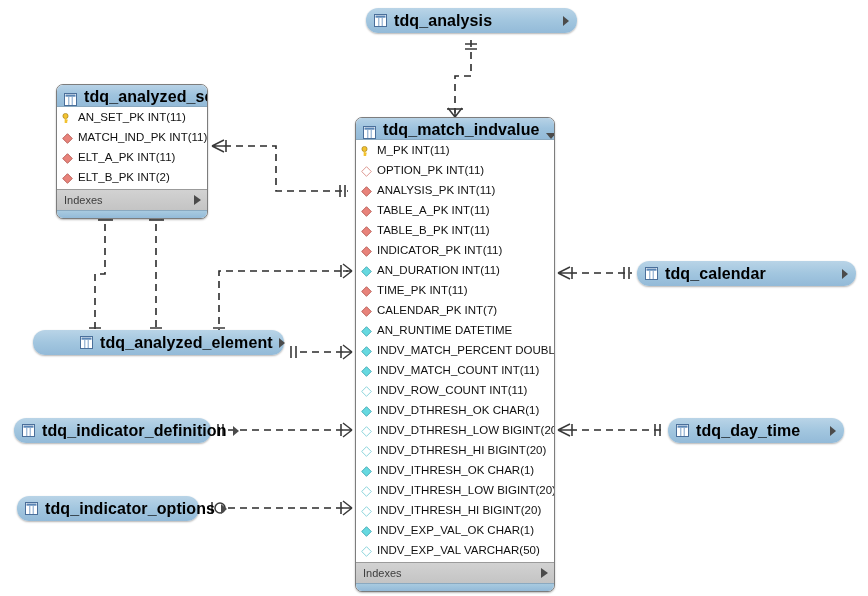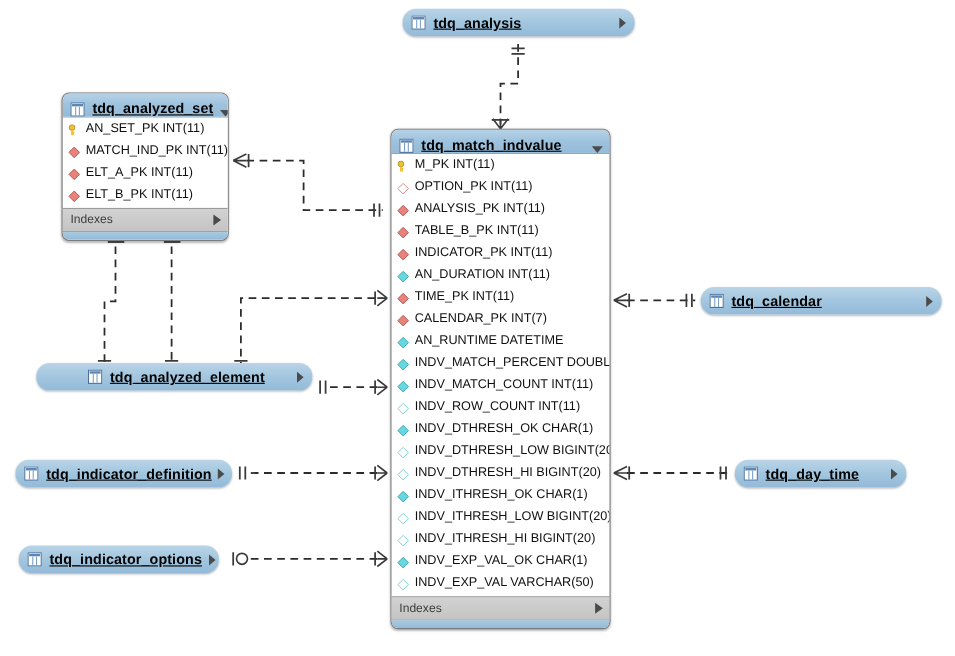--- a/index.html
+++ b/index.html
@@ -69,27 +69,26 @@
     display: flex;
     align-items: center;
     height: 25px;
     padding: 0 8px 0 8px;
     border-radius: 12px;
     background: linear-gradient(to bottom, #b9d4e7 0%, #a2c6df 50%, #93bad8 100%);
     box-shadow: 0 1px 2px rgba(0,0,0,0.30);
     box-sizing: border-box;
   }
   .tbl-title {
-    font-size: 13px;
+    font-size: 16px;
     font-weight: bold;
     color: #000000;
     white-space: nowrap;
     flex: 1 1 auto;
     letter-spacing: 0.1px;
-    text-decoration: underline;
   }
   .grid-icon {
     width: 13px;
     height: 13px;
     margin-right: 7px;
     flex: 0 0 auto;
     display: block;
   }
   .caret {
     width: 0; height: 0;
@@ -270,21 +269,21 @@
         <div class="col-row">
           <svg class="col-ico" viewBox="0 0 11 11">
             <path d="M5.5,0.7 L10.3,5.5 L5.5,10.3 L0.7,5.5 Z" fill="#e8827a" stroke="#b45a52" stroke-width="0.9"></path>
           </svg>
           <span class="col-label">ELT_A_PK INT(11)</span>
         </div>
         <div class="col-row">
           <svg class="col-ico" viewBox="0 0 11 11">
             <path d="M5.5,0.7 L10.3,5.5 L5.5,10.3 L0.7,5.5 Z" fill="#e8827a" stroke="#b45a52" stroke-width="0.9"></path>
           </svg>
-          <span class="col-label">ELT_B_PK INT(11)</span>
+          <span class="col-label">ELT_B_PK INT(2)</span>
         </div>
       </div>
     <div class="idx-row">
       <span class="idx-label">Indexes</span>
       <span class="idx-caret"></span>
     </div>
     <div class="tbl-foot"></div>
   </div>
 
   <div class="tbl tbl-expanded" style="left:355px; top:117px; width:200px;">
@@ -314,20 +313,26 @@
         <div class="col-row">
           <svg class="col-ico" viewBox="0 0 11 11">
             <path d="M5.5,0.7 L10.3,5.5 L5.5,10.3 L0.7,5.5 Z" fill="#e8827a" stroke="#b45a52" stroke-width="0.9"></path>
           </svg>
           <span class="col-label">ANALYSIS_PK INT(11)</span>
         </div>
         <div class="col-row">
           <svg class="col-ico" viewBox="0 0 11 11">
             <path d="M5.5,0.7 L10.3,5.5 L5.5,10.3 L0.7,5.5 Z" fill="#e8827a" stroke="#b45a52" stroke-width="0.9"></path>
           </svg>
+          <span class="col-label">TABLE_A_PK INT(11)</span>
+        </div>
+        <div class="col-row">
+          <svg class="col-ico" viewBox="0 0 11 11">
+            <path d="M5.5,0.7 L10.3,5.5 L5.5,10.3 L0.7,5.5 Z" fill="#e8827a" stroke="#b45a52" stroke-width="0.9"></path>
+          </svg>
           <span class="col-label">TABLE_B_PK INT(11)</span>
         </div>
         <div class="col-row">
           <svg class="col-ico" viewBox="0 0 11 11">
             <path d="M5.5,0.7 L10.3,5.5 L5.5,10.3 L0.7,5.5 Z" fill="#e8827a" stroke="#b45a52" stroke-width="0.9"></path>
           </svg>
           <span class="col-label">INDICATOR_PK INT(11)</span>
         </div>
         <div class="col-row">
           <svg class="col-ico" viewBox="0 0 11 11">
@@ -450,21 +455,21 @@
   <div class="tbl tbl-collapsed" style="left:14px; top:418px; width:197px;">
     <svg class="grid-icon" viewBox="0 0 13 13">
       <rect x="0.5" y="0.5" width="12" height="12" fill="#ffffff" stroke="#4a6f9a"></rect>
       <rect x="1.5" y="1.5" width="10" height="2.2" fill="#5b86b5"></rect>
       <path d="M4.8,4 L4.8,12 M8.2,4 L8.2,12" stroke="#7ba0c8" stroke-width="1"></path>
     </svg>
     <span class="tbl-title">tdq_indicator_definition</span>
     <span class="caret caret-right"></span>
   </div>
 
-  <div class="tbl tbl-collapsed" style="left:668px; top:418px; width:156px;">
+  <div class="tbl tbl-collapsed" style="left:668px; top:418px; width:176px;">
     <svg class="grid-icon" viewBox="0 0 13 13">
       <rect x="0.5" y="0.5" width="12" height="12" fill="#ffffff" stroke="#4a6f9a"></rect>
       <rect x="1.5" y="1.5" width="10" height="2.2" fill="#5b86b5"></rect>
       <path d="M4.8,4 L4.8,12 M8.2,4 L8.2,12" stroke="#7ba0c8" stroke-width="1"></path>
     </svg>
     <span class="tbl-title">tdq_day_time</span>
     <span class="caret caret-right"></span>
   </div>
 
   <div class="tbl tbl-collapsed" style="left:17px; top:496px; width:182px;">

